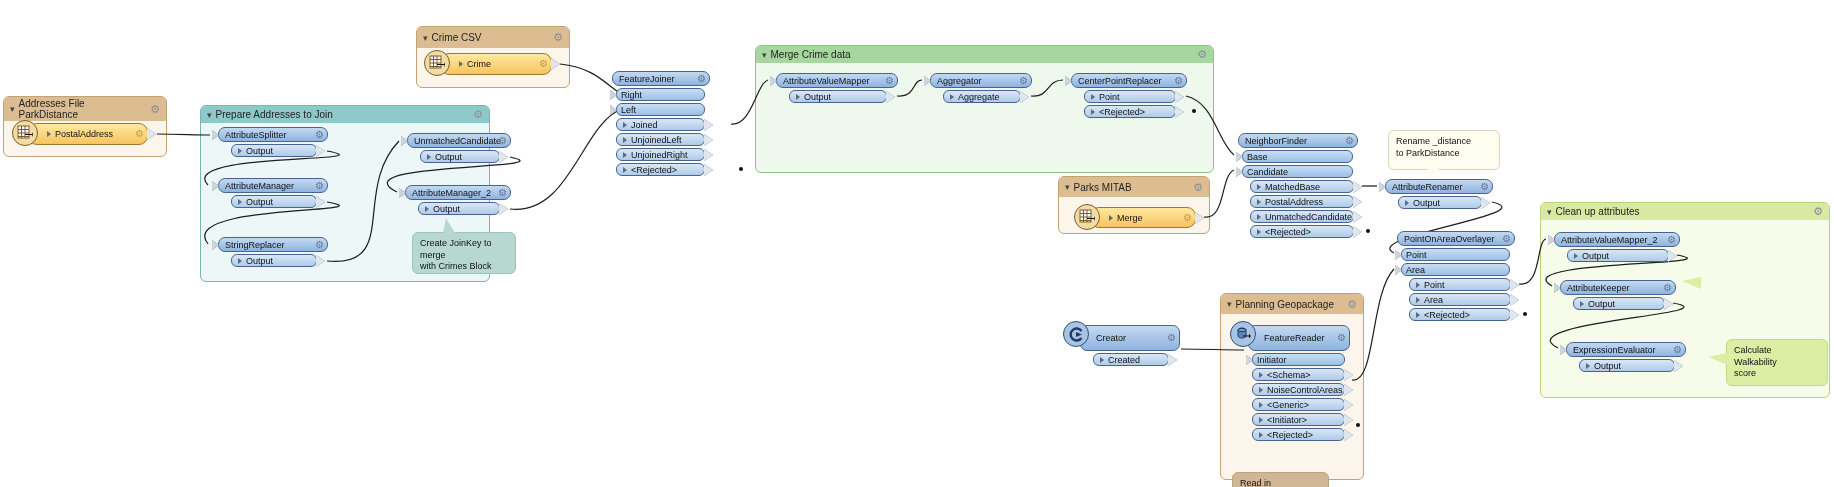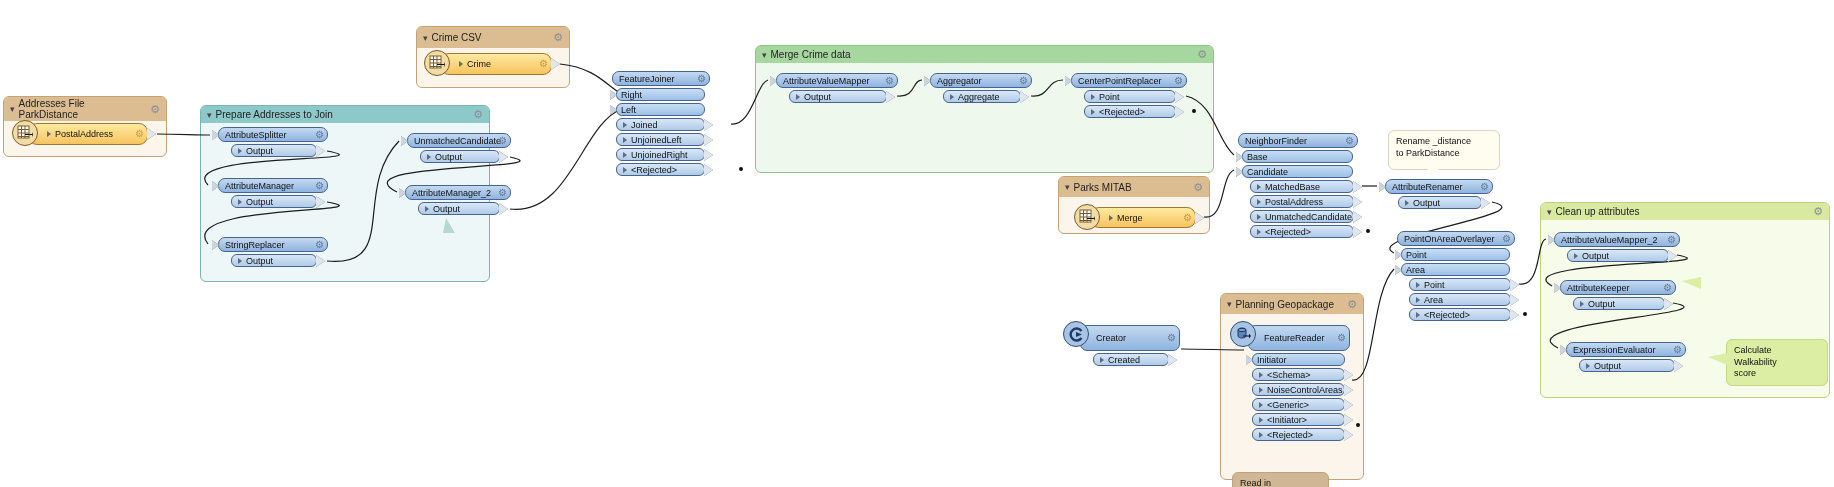--- a/index.html
+++ b/index.html
@@ -126,20 +126,22 @@
   </div>
 
   <div class="group g-lime" style="left:1540px;top:202px;width:290px;height:196px">
     <div class="ghead" style="height:17px">
       <span class="gcollapse">▾</span>
       <span>Clean up attributes</span>
       <span class="ggear">⚙</span>
     </div>
   </div>
 
+  <div class="ann a-teal" style="left:412px;top:232px;width:104px;height:42px">Create JoinKey to merge
+with Crimes Block</div>
   <div class="tail" style="left:443px;top:218px;border-bottom:15px solid #b6d8d0;border-left:3px solid transparent;border-right:9px solid transparent"></div>
 
   <div class="ann a-cream" style="left:1388px;top:130px;width:112px;height:40px">Rename _distance
 to ParkDistance</div>
   <div class="tail" style="left:1428px;top:169px;border-top:11px solid #fffdf0;border-left:3px solid transparent;border-right:8px solid transparent"></div>
 
   <div class="ann a-tan" style="left:1232px;top:440px;width:97px;height:37px">Read in
 NoiseControlAreas</div>
   <div class="tail" style="left:1260px;top:429px;border-bottom:12px solid #d0b695;border-left:3px solid transparent;border-right:8px solid transparent"></div>
 

